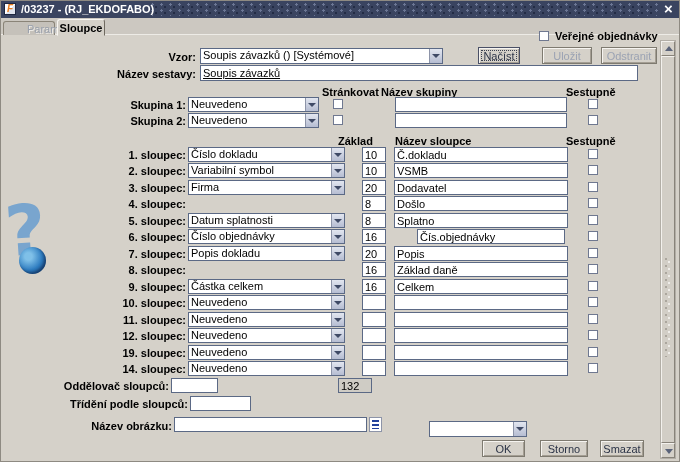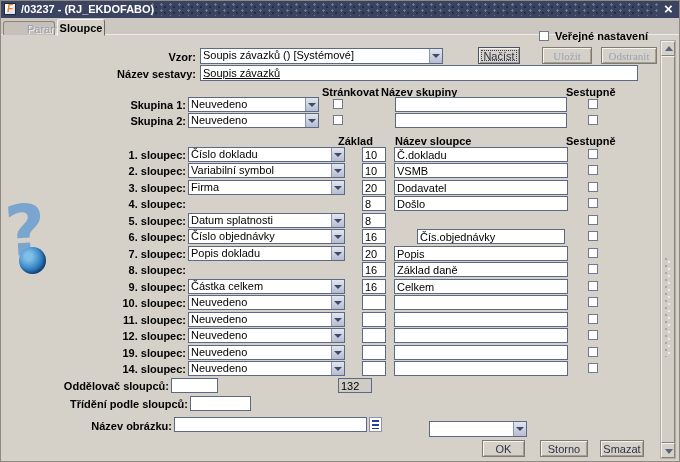--- a/index.html
+++ b/index.html
@@ -45,21 +45,21 @@
   .ctxt { position:absolute; left:2px; right:15px; top:0; bottom:0; line-height:13px; overflow:hidden; white-space:nowrap; }
   .cbtn { position:absolute; right:0; top:0; bottom:0; width:13px;
     background:linear-gradient(180deg,#e2e6f0,#b6bdd2); border-left:1px solid #8d94a8; }
   .arr { position:absolute; left:2px; top:50%; margin-top:-2px; width:0; height:0;
     border-left:4px solid transparent; border-right:4px solid transparent; border-top:4px solid #3f4a66; }
   .cb { position:absolute; width:10px; height:10px; background:#fff; border:1px solid #6f7890; }
   .btn { position:absolute; height:17px; background:#d5d1c9; border:1px solid #7e7a70;
     box-shadow:inset 1px 1px 0 #f6f4f0, inset -1px -1px 0 #a49e93;
     font:11px "Liberation Sans","DejaVu Sans",sans-serif; color:#2b3346; text-align:center; cursor:default; }
   .btn.default { border-color:#4a5066; outline:1px dotted #3a4050; outline-offset:-4px; }
-  .btn.disabled { color:#9ba3b3;font-family:Liberation Serif, serif; }
+  .btn.disabled { color:#9ba3b3; }
   .lov { position:absolute; left:368px; top:416px; width:13px; height:15px; background:#fff; border:1px solid #8d94a8; }
   .lov i { position:absolute; left:2px; right:2px; top:2px; bottom:2px;
     background:repeating-linear-gradient(180deg,#23419c 0 2px,#ffffff 2px 4px); }
   
   .qwrap { position:absolute; left:2px; top:190px; width:66px; height:92px; }
   .qmark { position:absolute; left:2px; top:0; font-size:70px; line-height:80px; font-weight:bold;
     color:#79a5ce; transform:rotate(-4deg); font-family:"DejaVu Sans",sans-serif; }
   .globe { position:absolute; left:16px; top:56px; width:27px; height:27px; border-radius:50%;
     background:radial-gradient(circle at 35% 35%, #7fc0e8 15%, #2e7cc0 55%, #174f86 100%);
     box-shadow:inset -2px -2px 3px rgba(0,0,30,.4); }
@@ -94,21 +94,21 @@
     <div class="tab inactive"><span>Parametry</span></div>
     <div class="tab active"><span>Sloupce</span></div>
   </div>
 
   <div class="qwrap">
     <span class="qmark">?</span>
     <span class="globe"></span>
   </div>
 
   <span class="cb" style="left:538px;top:30px"></span>
-  <span class="lbl" style="left:554px;top:29px">Veřejné nastavení</span>
+  <span class="lbl" style="left:554px;top:29px">Veřejné objednávky</span>
 
   <span class="lbl r" style="left:80px;top:50px;width:115px">Vzor:</span>
   <div class="combo big" style="left:199px;top:47px;width:243px">
     <span class="ctxt">Soupis závazků  ()  [Systémové]</span>
     <span class="cbtn">
         <i class="arr"></i>
       </span>
   </div>
   <button class="btn default" style="left:477px;top:46px;width:42px">Načíst</button>
   <button class="btn disabled" style="left:541px;top:46px;width:50px">Uložit</button>
@@ -186,20 +186,21 @@
   <span class="cb" style="left:587px;top:197px"></span>
 
   <span class="lbl r" style="left:95px;top:214px;width:90px">5. sloupec:</span>
   <div class="combo" style="left:187px;top:212px;width:157px">
     <span class="ctxt">Datum splatnosti</span>
     <span class="cbtn">
         <i class="arr"></i>
       </span>
   </div>
   <input class="tf" style="left: 361px; top: 212px; width: 24px;" value="8">
+  <input class="tf" style="left: 393px; top: 212px; width: 174px;" value="Splatno">
   <span class="cb" style="left:587px;top:214px"></span>
 
   <span class="lbl r" style="left:95px;top:230px;width:90px">6. sloupec:</span>
   <div class="combo" style="left:187px;top:228px;width:157px">
     <span class="ctxt">Číslo objednávky</span>
     <span class="cbtn">
         <i class="arr"></i>
       </span>
   </div>
   <input class="tf" style="left: 361px; top: 228px; width: 24px;" value="16">

